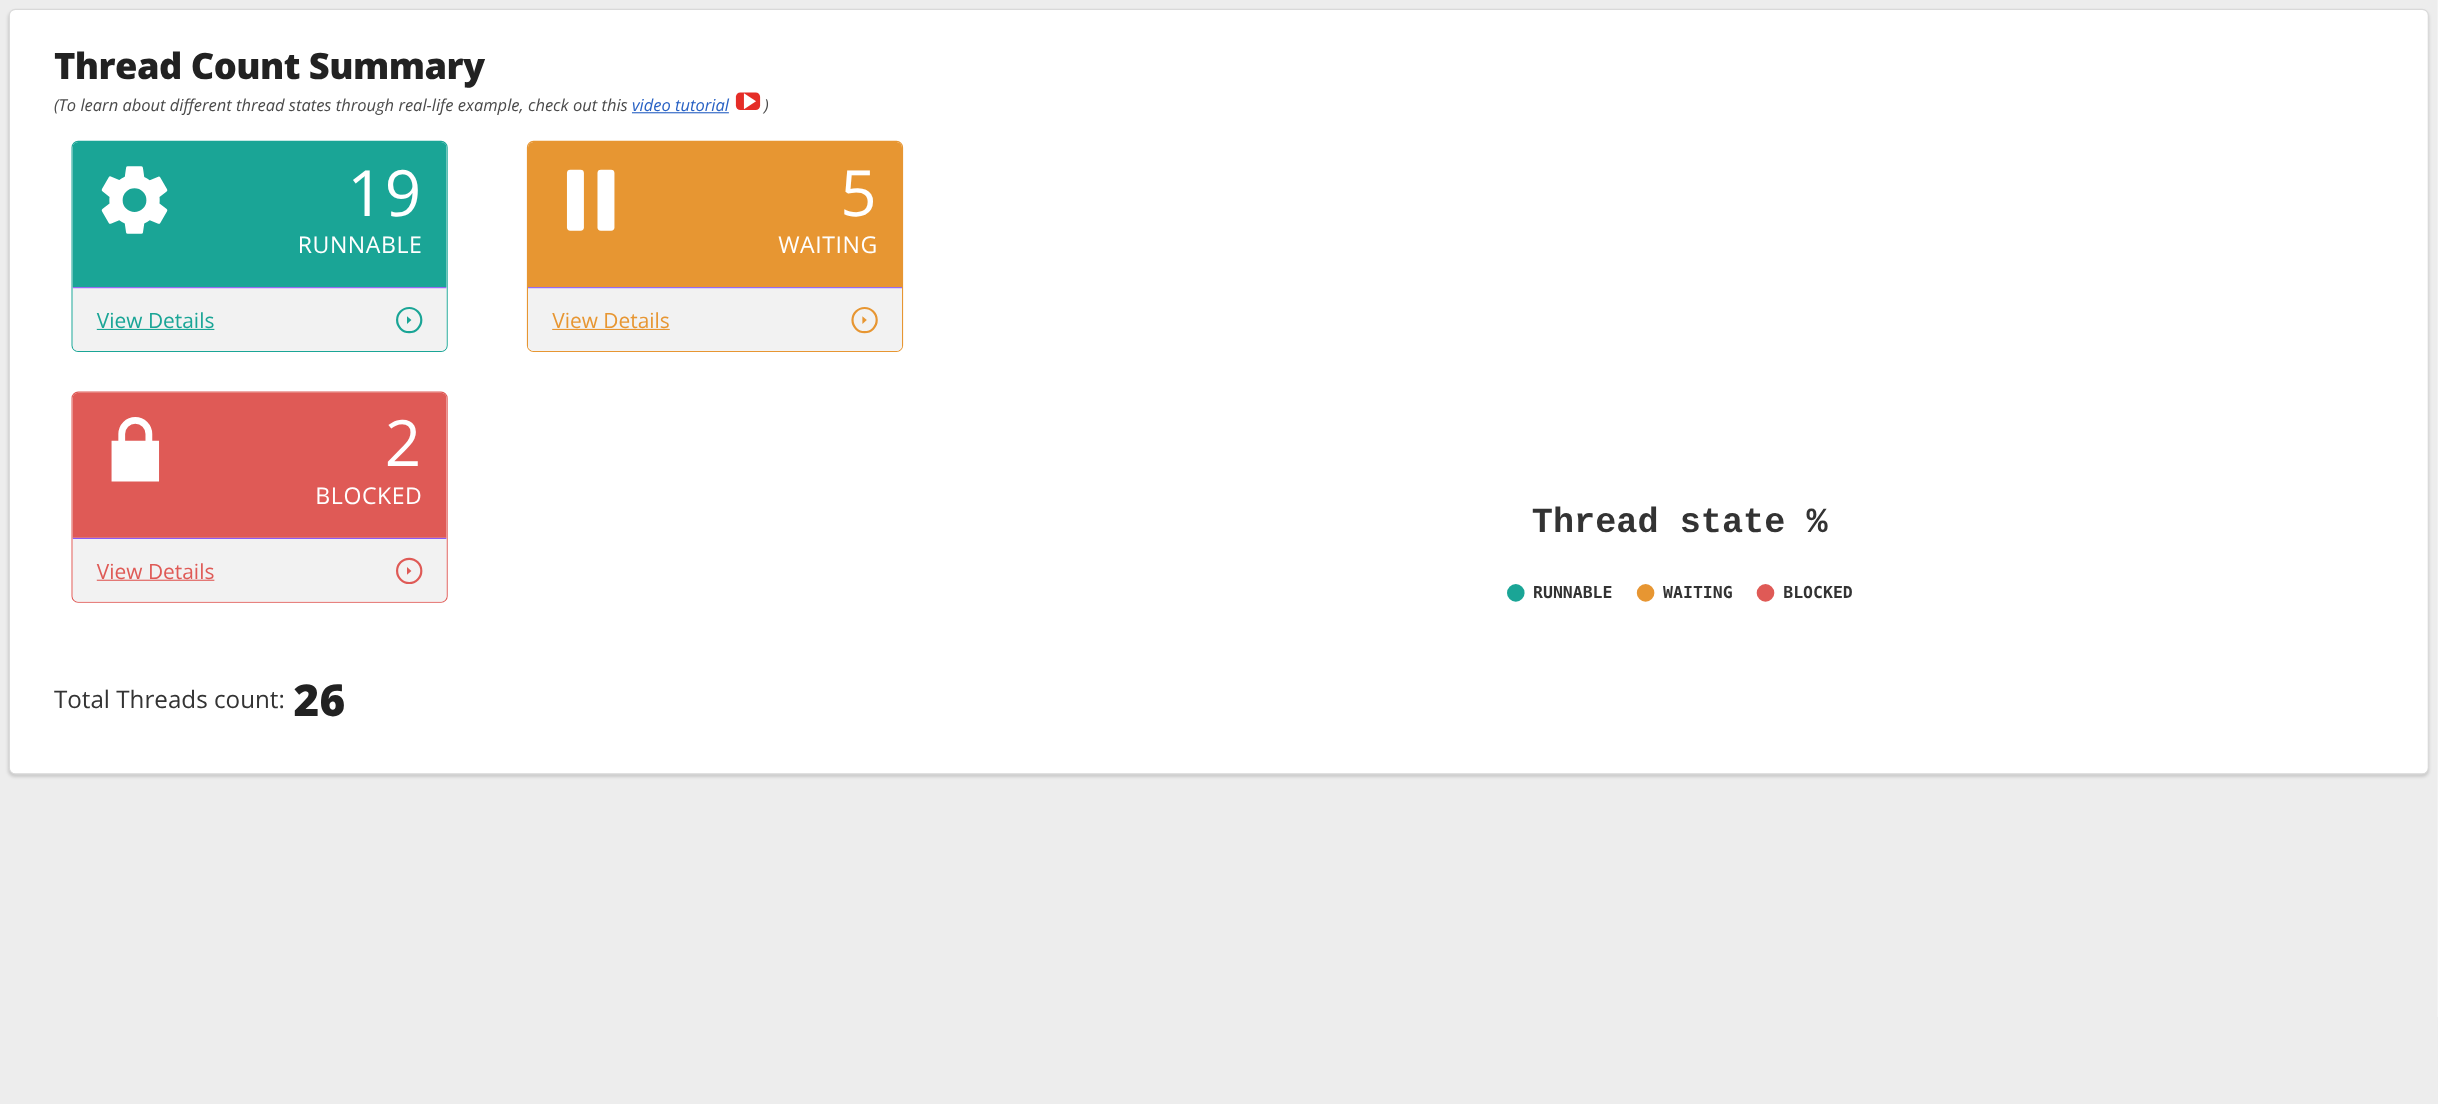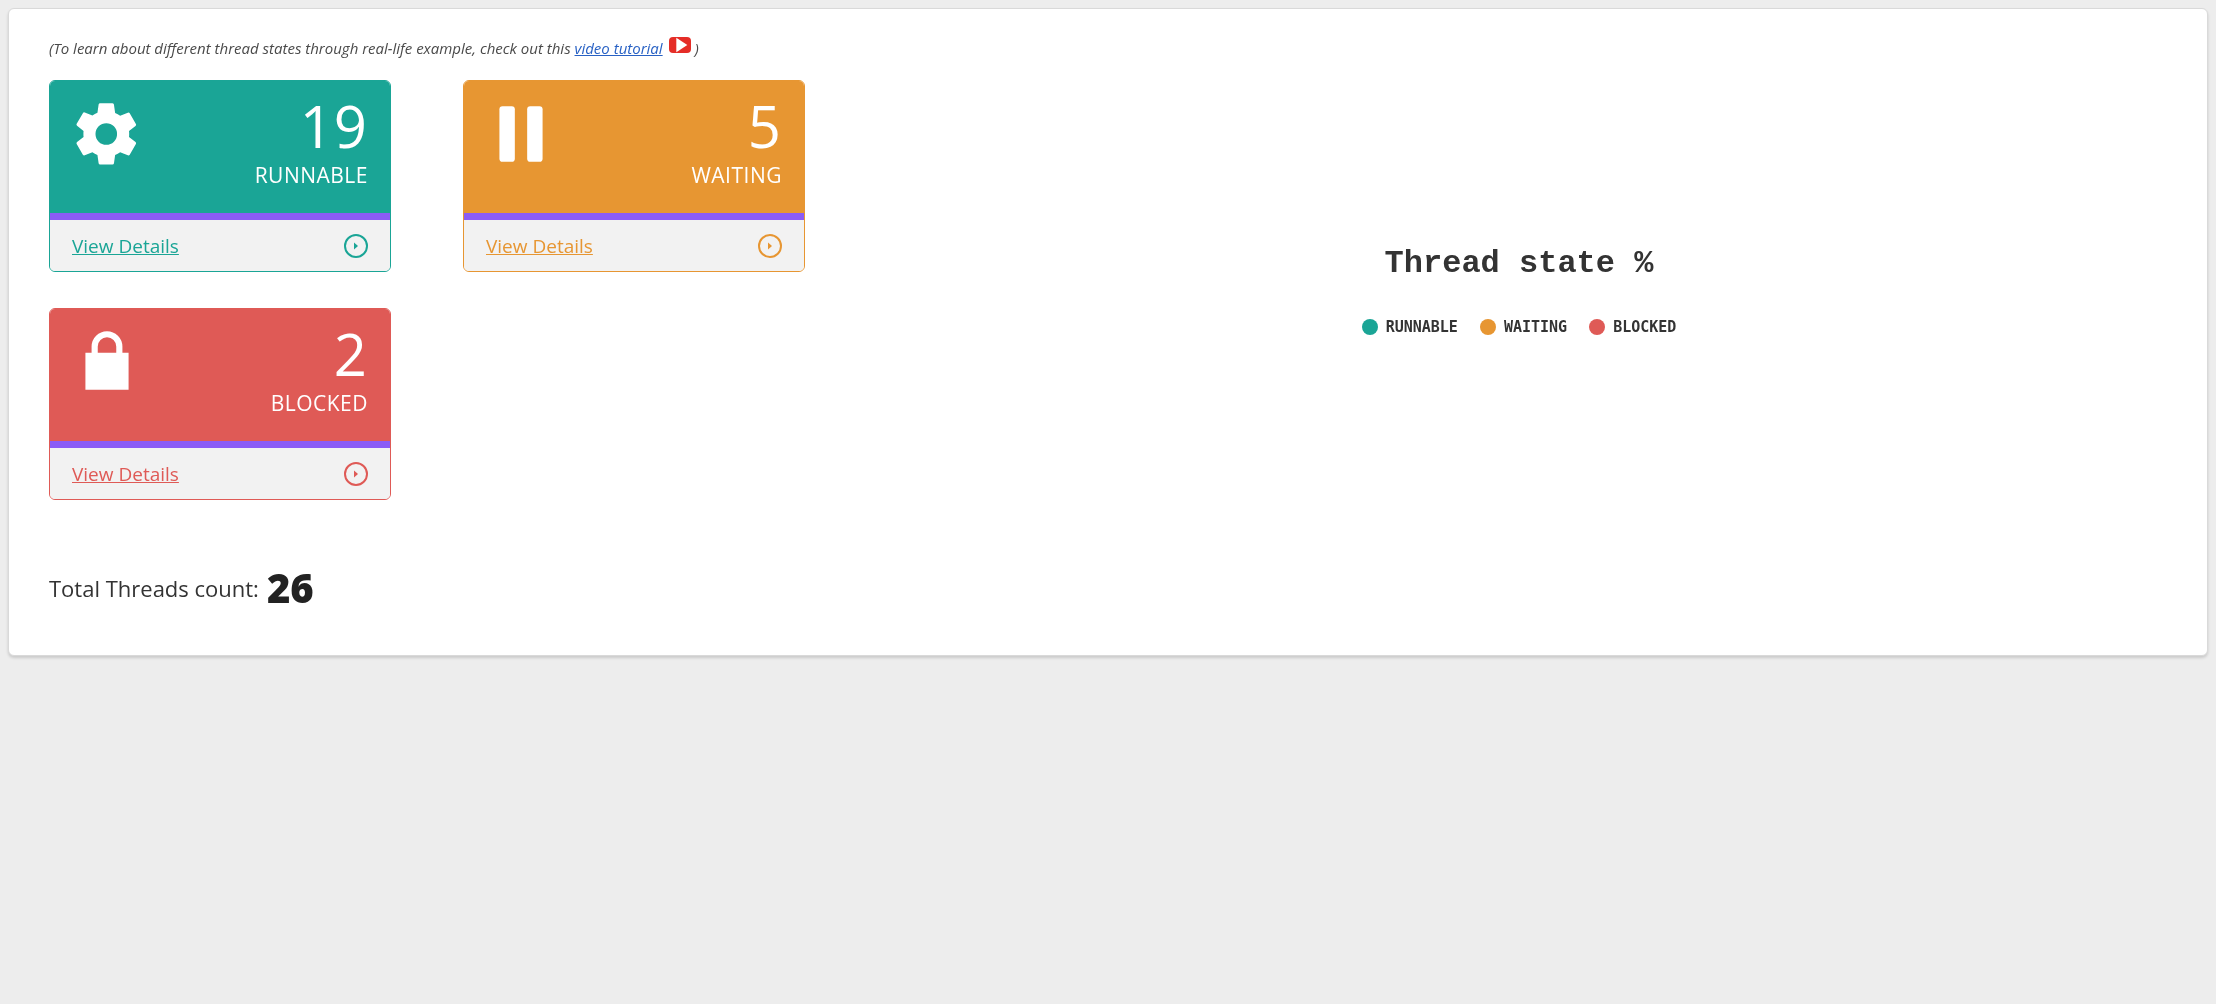--- a/index.html
+++ b/index.html
@@ -50,21 +50,22 @@
     width: 22px;
     height: 16px;
     vertical-align: -2px;
     margin-left: 2px;
   }
   .yt-badge svg { display:block; }
 
   .content {
     display: flex;
     gap: 32px;
-    align-items: center;
+    align-items: flex-end;
+    margin-left: 16px;
   }
 
   .tiles {
     flex: 0 0 790px;
     display: grid;
     grid-template-columns: 342px 342px;
     column-gap: 72px;
     row-gap: 36px;
   }
 
@@ -100,21 +101,21 @@
   }
   .tile-label {
     font-size: 21px;
     letter-spacing: .5px;
     margin-top: 6px;
     font-weight: 400;
   }
 
   .tile-bottom {
     background: #f2f2f2;
-    border-top: 7px solid #8b5cf6;
+    border-top: 1px solid #8b5cf6;
     height: 58px;
     display: flex;
     align-items: center;
     justify-content: space-between;
     padding: 0 22px;
   }
   .tile-bottom a {
     color: var(--c);
     font-size: 19px;
     text-decoration: underline;
@@ -189,20 +190,21 @@
     font-weight: 800;
     color: #222;
   }
 </style>
 </head>
 <body>
 
 <div class="page">
   <div class="card">
 
+    <h1 class="title">Thread Count Summary</h1>
     <p class="subtitle">
       <span>(To learn about different thread states through real-life example, check out this </span>
       <a href="#">video tutorial</a>
       <span class="yt-badge">
         <svg viewBox="0 0 12 12">
             <polygon points="4,2 10,6 4,10" fill="#fff"></polygon>
           </svg>
       </span>
       <span>)</span>
     </p>

